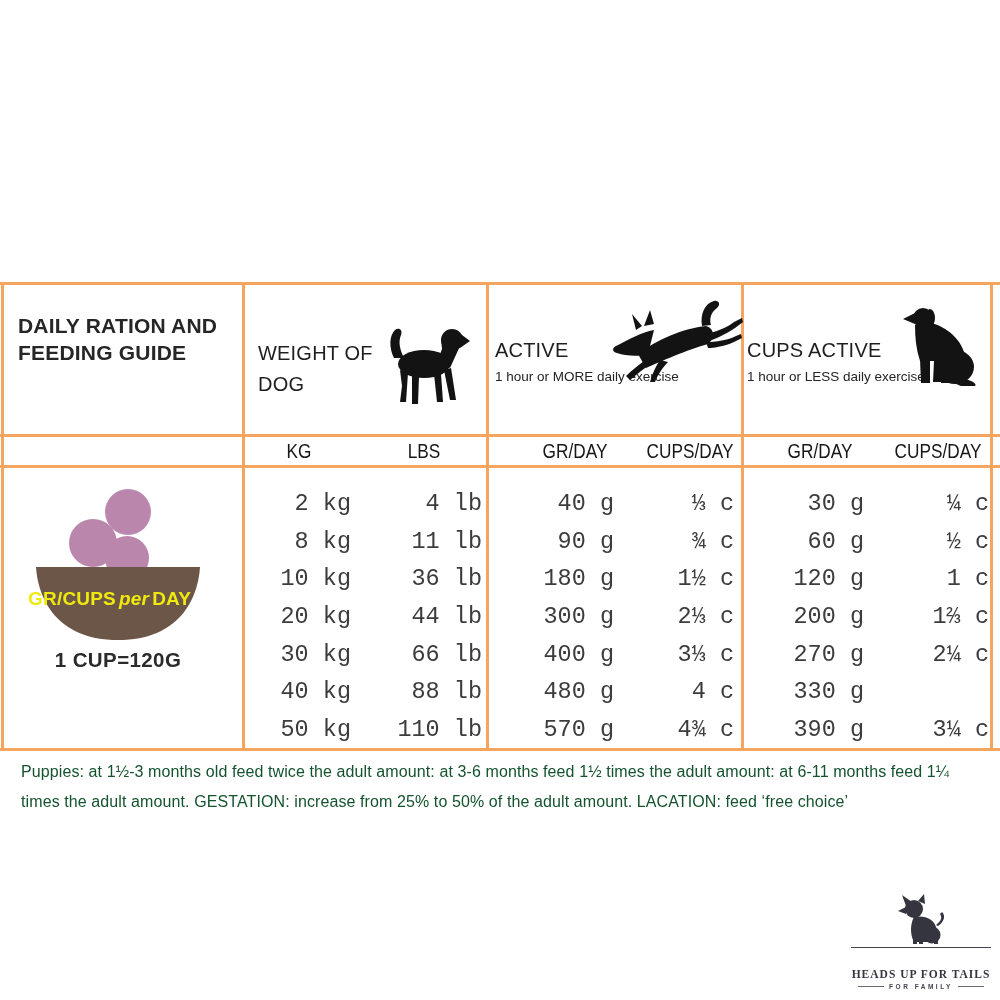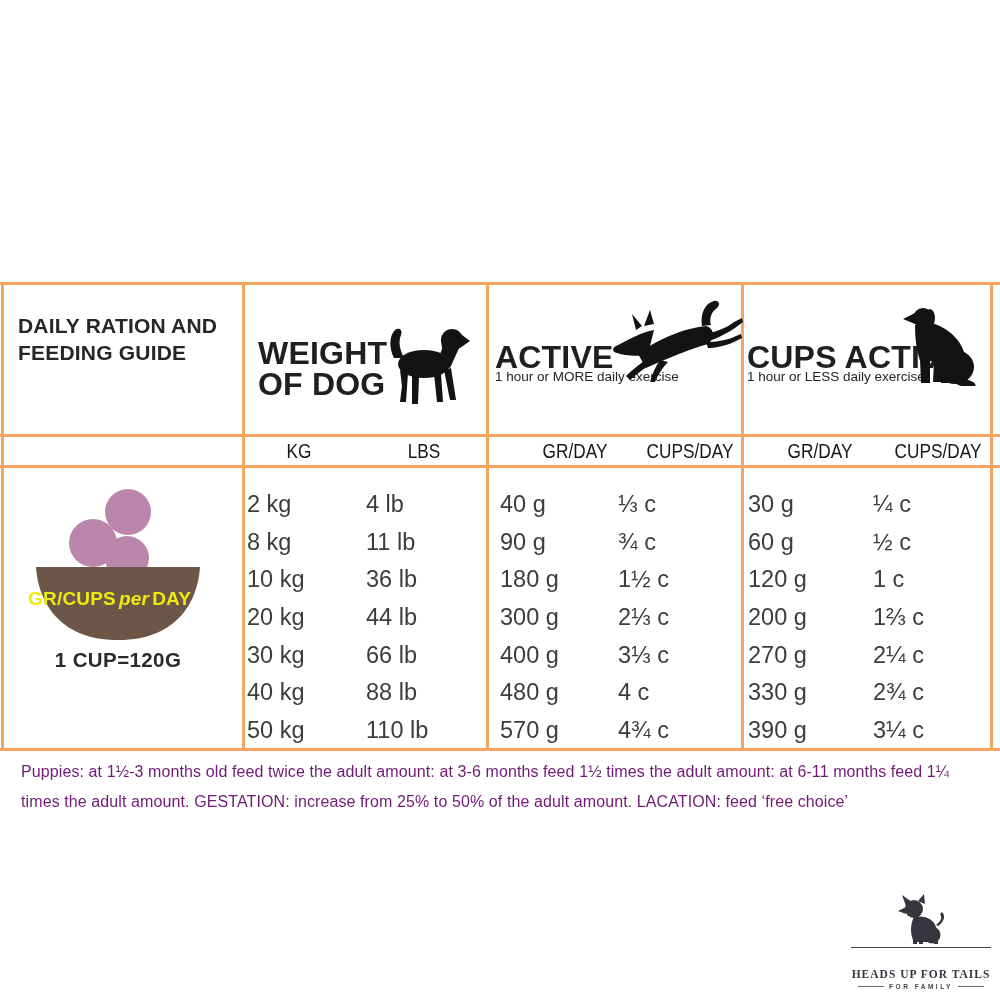--- a/index.html
+++ b/index.html
@@ -5,50 +5,50 @@
   html,body{margin:0;padding:0;background:#ffffff;}
   .canvas{
     position:relative;width:1000px;height:1000px;background:#ffffff;overflow:hidden;
     font-family:"Liberation Sans", sans-serif;color:#2e2e2e;padding-left:36px;
   }
   
   .hline{position:absolute;left:0;width:1000px;height:3px;background:#F6A55F;}
   .vline{position:absolute;top:282px;height:469px;width:3px;background:#F6A55F;}
   
   .title-cell{position:absolute;left:18px;top:312px;width:212px;font-size:21px;font-weight:700;line-height:27px;color:#262626;letter-spacing:.2px;}
-  .group-label{position:absolute;font-size:32px;font-weight:700;color:#1f1f1f;letter-spacing:.2px;}
+  .group-label{position:absolute;font-size:20px;font-weight:400;color:#1f1f1f;letter-spacing:.2px;}
   .weight-label{left:258px;top:338px;width:130px;line-height:31px;}
   .active-label{left:495px;top:339px;width:200px;}
   .lessactive-label{left:747px;top:339px;width:220px;}
   .group-note{position:absolute;font-size:13.5px;font-weight:500;color:#242424;}
   .active-note{left:495px;top:369px;width:250px;}
   .lessactive-note{left:747px;top:369px;width:250px;}
   .dogicon{position:absolute;}
   
   .colhead{position:absolute;top:437px;width:130px;height:28px;line-height:28px;
     font-size:21px;font-weight:500;color:#171717;text-align:center;transform:scaleX(.82);}
   
   .trow{position:absolute;left:0;width:1000px;height:38px;line-height:38px;font-size:23.5px;color:#3c3c3c;}
-  .tcell{position:absolute;top:0;height:38px;text-align:left;}
+  .tcell{position:absolute;top:0;height:38px;text-align:right;font-family:Liberation Mono, monospace;}
   .c-kg{left:247px;width:104px;}
   .c-lbs{left:366px;width:116px;}
   .c-gra{left:500px;width:114px;}
   .c-cupsa{left:618px;width:116px;}
   .c-grl{left:748px;width:116px;}
   .c-cupsl{left:873px;width:116px;}
   
   .bowl-wrap{position:absolute;left:28px;top:478px;width:180px;height:170px;}
   .bowl-label{position:absolute;left:0;top:110px;width:180px;text-align:left;
     font-size:19px;font-weight:700;color:#F0E90D;letter-spacing:.2px;}
   .bowl-label .per{font-style:italic;font-weight:600;padding:0 3px;}
   .cup-note{position:absolute;left:28px;top:648px;width:180px;text-align:center;
     font-size:20.5px;font-weight:800;color:#2b2b2b;letter-spacing:.4px;}
   
   .footnote{position:absolute;left:21px;top:757px;width:963px;font-size:16px;
-    line-height:30px;color:#701a75;letter-spacing:.1px;}
+    line-height:30px;color:#14532d;letter-spacing:.1px;}
   
   .logo{position:absolute;left:850px;top:894px;width:142px;text-align:center;}
   .logo svg{display:block;margin:0 auto 1px auto;}
   .logo-line{height:0;border-top:1.6px solid #44444E;width:140px;margin:0 auto;}
   .logo-name{margin-top:20px;font-family:"Liberation Serif", serif;font-weight:700;
     font-size:11.5px;letter-spacing:1px;color:#35353F;white-space:nowrap;}
   .logo-tag{margin-top:3px;display:flex;align-items:center;justify-content:center;gap:5px;
     font-size:6.5px;font-weight:700;letter-spacing:2.5px;color:#44444E;}
   .logo-tag .dash{display:inline-block;width:26px;border-top:1px solid #6a6a74;}
 </style>
@@ -163,21 +163,20 @@
     <div class="tcell c-cupsa">3⅓ c</div>
     <div class="tcell c-grl">270 g</div>
     <div class="tcell c-cupsl">2¼ c</div>
   </div>
   <div class="trow" style="top:673px">
     <div class="tcell c-kg">40 kg</div>
     <div class="tcell c-lbs">88 lb</div>
     <div class="tcell c-gra">480 g</div>
     <div class="tcell c-cupsa">4 c</div>
     <div class="tcell c-grl">330 g</div>
-    <div class="tcell c-cupsl">2¾ c</div>
   </div>
   <div class="trow" style="top:711px">
     <div class="tcell c-kg">50 kg</div>
     <div class="tcell c-lbs">110 lb</div>
     <div class="tcell c-gra">570 g</div>
     <div class="tcell c-cupsa">4¾ c</div>
     <div class="tcell c-grl">390 g</div>
     <div class="tcell c-cupsl">3¼ c</div>
   </div>
 

